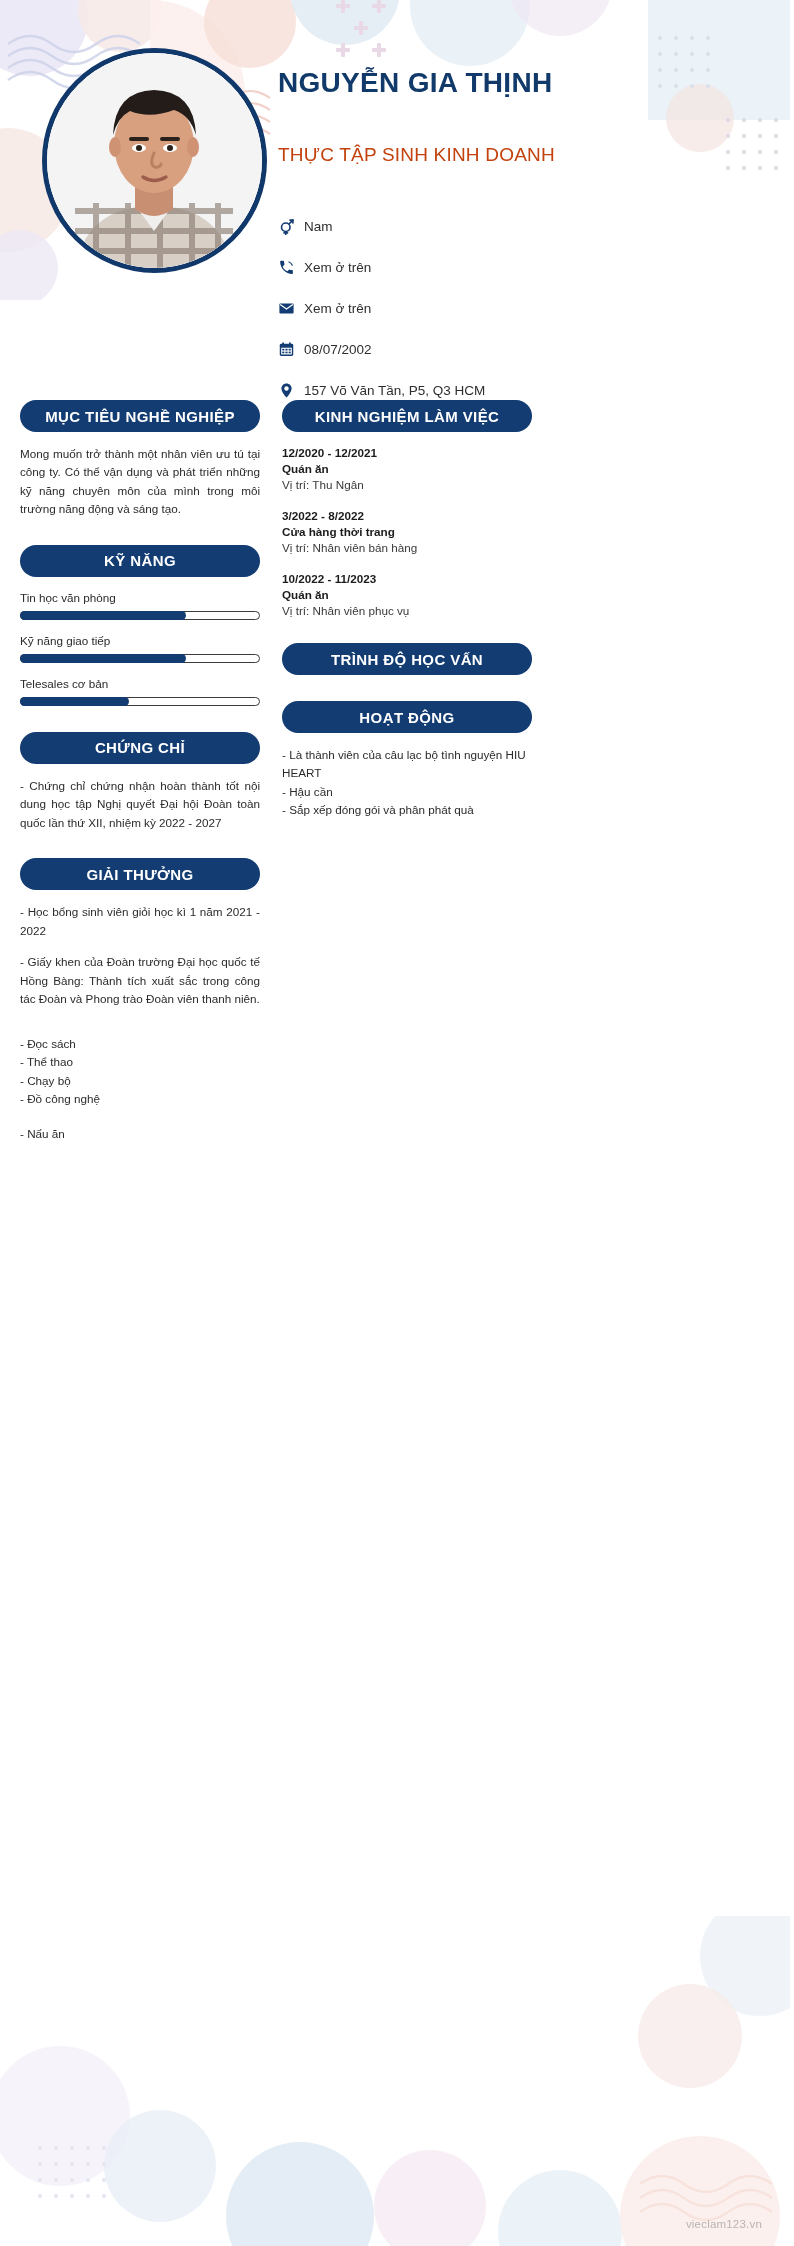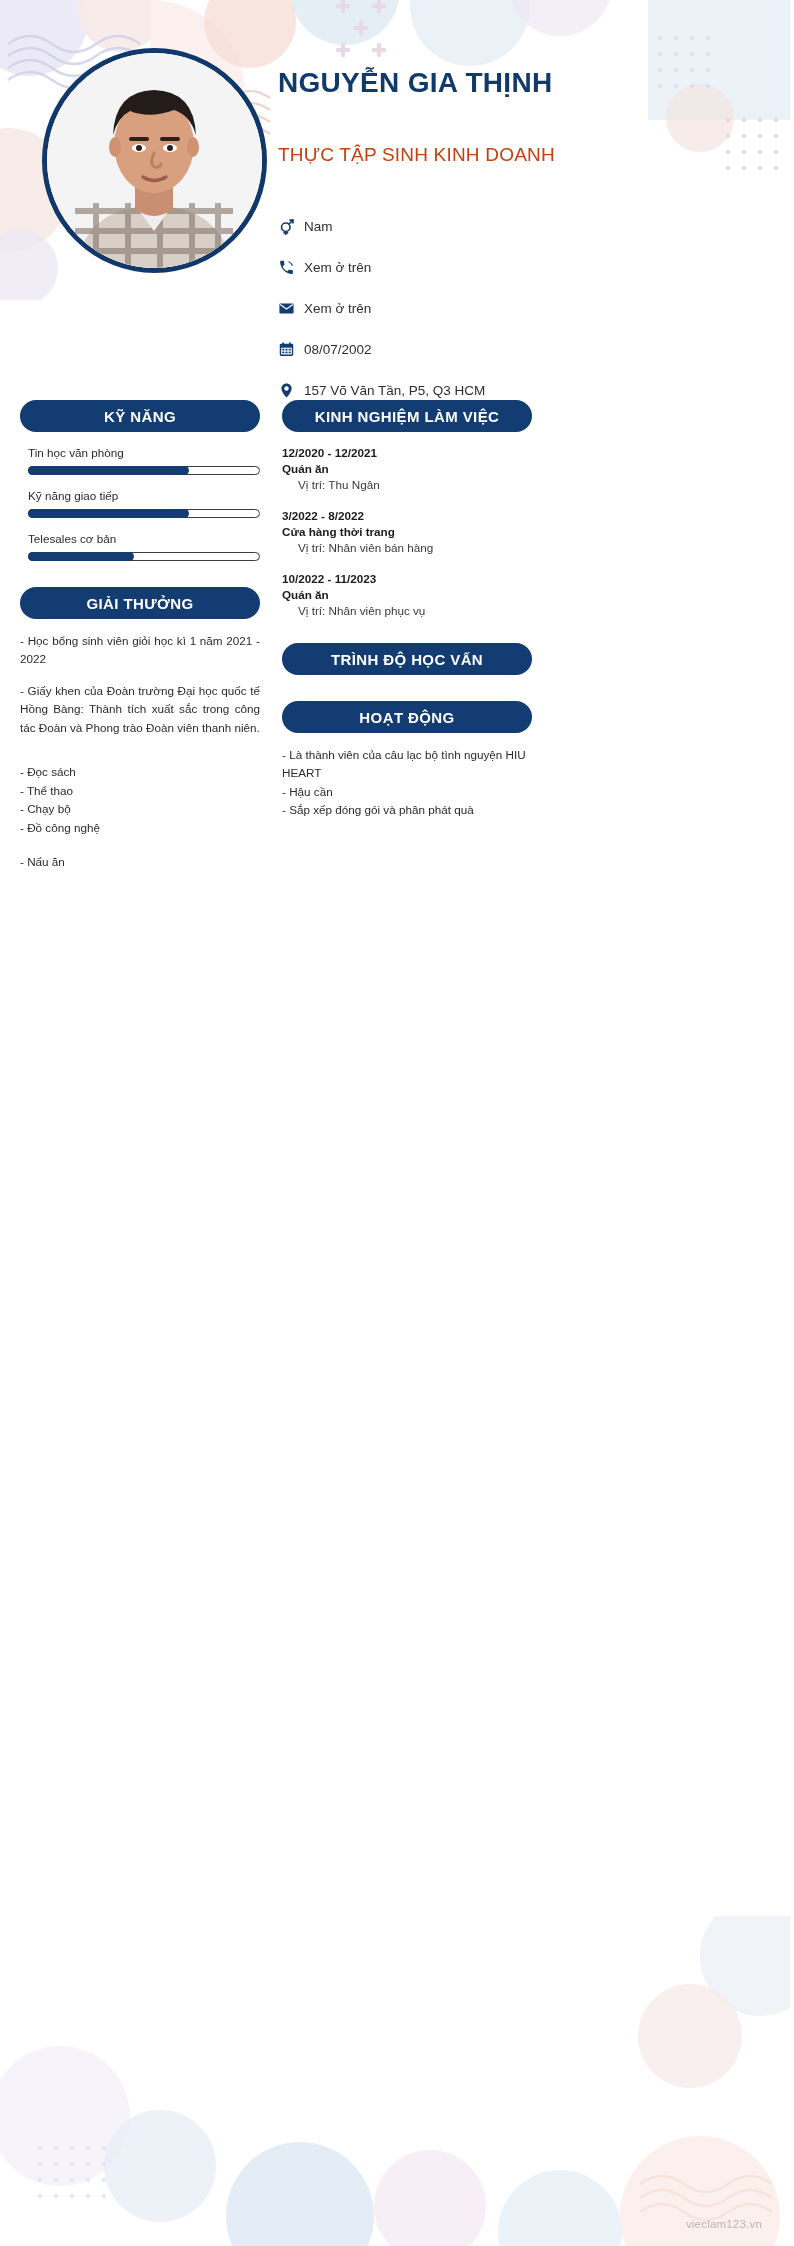--- a/index.html
+++ b/index.html
@@ -75,36 +75,36 @@
     text-align: center;
   }
   .sec { margin-bottom: 26px; }
   .body {
     font-size: 11.7px; line-height: 1.58; color: #2b2b2b;
     text-align: justify; margin-top: 13px;
   }
   .body.ln { text-align: left; }
 
   
-  .skill { margin-top: 14px; margin-left: 8px; }
+  .skill { margin-top: 14px; }
   .skill-name { font-size: 11.7px; color: #2b2b2b; margin-bottom: 7px; }
   .track {
     position: relative; height: 9px; border-radius: 5px;
     background: #ffffff; border: 1px solid #3c3c3c;
   }
   .fill {
     position: absolute; left: -1px; top: -1px; height: 9px;
     border-radius: 5px; background: #123c72;
   }
 
   
   .item { margin-top: 14px; margin-bottom: 18px; }
   .item .d  { font-size: 11.7px; font-weight: bold; color: #1c1c1c; margin-bottom: 3px; }
   .item .o  { font-size: 11.7px; font-weight: bold; color: #1c1c1c; margin-bottom: 3px; }
-  .item .p  { font-size: 11.7px; color: #3a3a3a; margin-left: 16px; }
+  .item .p  { font-size: 11.7px; color: #3a3a3a; }
   .item .l  { font-size: 11.7px; color: #3a3a3a; line-height:1.6; }
   .item .g  { font-size: 11.7px; color: #a8abb2; }
   .gap { height: 14px; }
 
   .watermark {
     position: absolute; right: 28px; bottom: 16px;
     font-size: 11.5px; color: #b9b3b3; letter-spacing: .2px;
   }
 </style>
 </head>
@@ -342,20 +342,24 @@
           </svg>
         </span>
         <span class="tx">157 Võ Văn Tần, P5, Q3 HCM</span>
       </div>
 
     </div>
   </div>
 
   <div class="col-left">
 
+    <div class="sec">
+      <div class="pill">MỤC TIÊU NGHỀ NGHIỆP</div>
+      <div class="body">Mong muốn trở thành một nhân viên ưu tú tại công ty. Có thể vận dụng và phát triển những kỹ năng chuyên môn của mình trong môi trường năng động và sáng tạo.</div>
+    </div>
 
     <div class="sec">
       <div class="pill">KỸ NĂNG</div>
 
       <div class="skill">
         <div class="skill-name">Tin học văn phòng</div>
         <div class="track">
           <div class="fill" style="width: calc(69% + 2px);"></div>
         </div>
       </div>
@@ -368,20 +372,24 @@
       </div>
 
       <div class="skill">
         <div class="skill-name">Telesales cơ bản</div>
         <div class="track">
           <div class="fill" style="width: calc(45% + 2px);"></div>
         </div>
       </div>
     </div>
 
+    <div class="sec">
+      <div class="pill">CHỨNG CHỈ</div>
+      <div class="body">- Chứng chỉ chứng nhận hoàn thành tốt nội dung học tập Nghị quyết Đại hội Đoàn toàn quốc lần thứ XII, nhiệm kỳ 2022 - 2027</div>
+    </div>
 
     <div class="sec">
       <div class="pill">GIẢI THƯỞNG</div>
       <div class="body">- Học bổng sinh viên giỏi học kì 1 năm 2021 - 2022</div>
       <div class="body" style="margin-top:13px">- Giấy khen của Đoàn trường Đại học quốc tế Hồng Bàng: Thành tích xuất sắc trong công tác Đoàn và Phong trào Đoàn viên thanh niên.</div>
     </div>
 
     <div class="sec">
       <div class="body ln">- Đọc sách</div>
       <div class="body ln" style="margin-top:0">- Thể thao</div>

